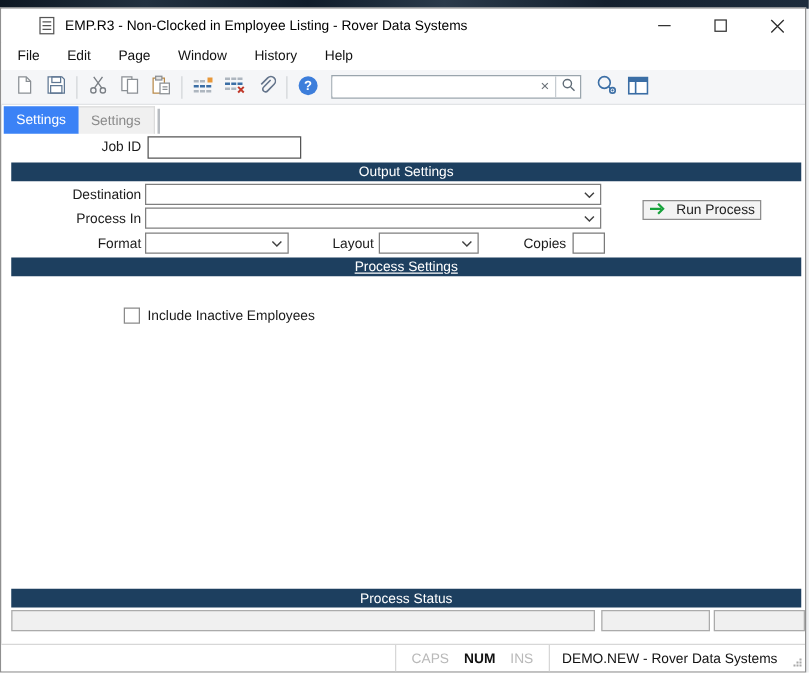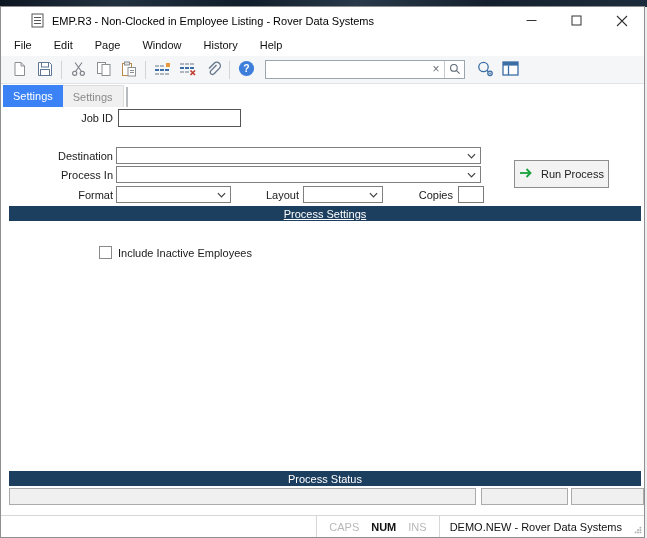--- a/index.html
+++ b/index.html
@@ -55,21 +55,21 @@
   .field-label { position:absolute; width:110px; text-align:right; color:#1a1a1a; }
   .text-input { position:absolute; background:#fff; border:1px solid #7a7a7a; height:18px;
     font-family:"Liberation Sans",sans-serif; font-size:11px; padding:0 3px; outline:none; }
   .caret-input { border:1px solid #555; }
   .section-header { position:absolute; left:8px; right:3px; height:15px; background:#1d3f5f; color:#fff;
     display:flex; align-items:center; justify-content:center; font-size:11px; }
   .combo { position:absolute; height:17px; background:#fff; border:1px solid #7f7f7f;
     display:flex; align-items:center; }
   .combo .combo-value { flex:1; padding:0 4px; overflow:hidden; white-space:nowrap; }
   .combo .combo-arrow { width:17px; display:flex; align-items:center; justify-content:center; }
-  .run-btn { position:absolute; left:513px; top:153px; width:95px; height:28px; background:#f3f3f3;
+  .run-btn { position:absolute; left:513px; top:153px; width:95px; height:16px; background:#f3f3f3;
     border:1px solid #8d8d8d; display:flex; align-items:center; justify-content:center; gap:7px; font-size:11px; color:#222; }
   .checkbox-row { position:absolute; top:239px; left:98px; display:flex; align-items:center; gap:6px; }
   .checkbox { width:13px; height:13px; background:#fff; border:1px solid #8a8a8a; }
 
   
   .status-field { position:absolute; top:481px; height:17px; background:#f0f0f0; border:1px solid #ababab; }
 
   
   .statusbar { position:absolute; left:0; right:0; bottom:0; top:508px; background:#ffffff;
     border-top:1px solid #d7d7d7; display:flex; align-items:center; justify-content:flex-end; }
@@ -260,20 +260,23 @@
 
   <div class="tabstrip">
     <div class="tab active">Settings</div>
     <div class="tab inactive">Settings</div>
     <div class="tab-endbar"></div>
   </div>
 
   <label class="field-label" style="left:2px; top:105px;">Job ID</label>
   <input class="text-input caret-input" style="left: 117px; top: 102px; width: 123px;" value="">
 
+  <div class="section-header" style="top:123px;">
+    <span>Output Settings</span>
+  </div>
 
   <label class="field-label" style="left:2px; top:143px;">Destination</label>
   <div class="combo" style="left:115px; top:140px; width:365px;">
     <span class="combo-value"></span>
     <span class="combo-arrow">
       <svg width="9" height="6" viewBox="0 0 10 6" fill="none" stroke="#404040" stroke-width="1.3">
             <path d="M1 1l4 4 4-4"></path>
           </svg>
     </span>
   </div>

